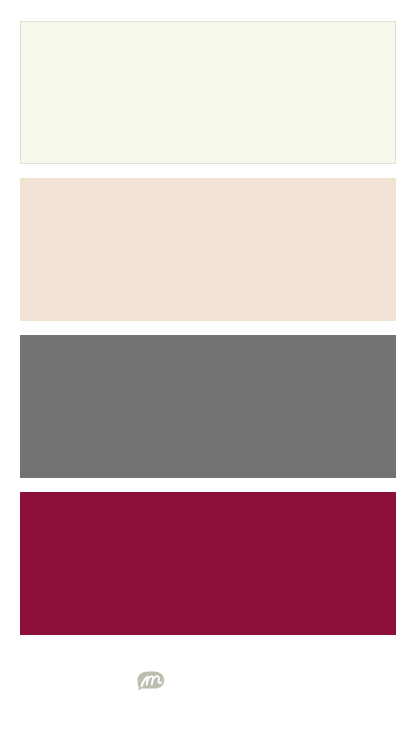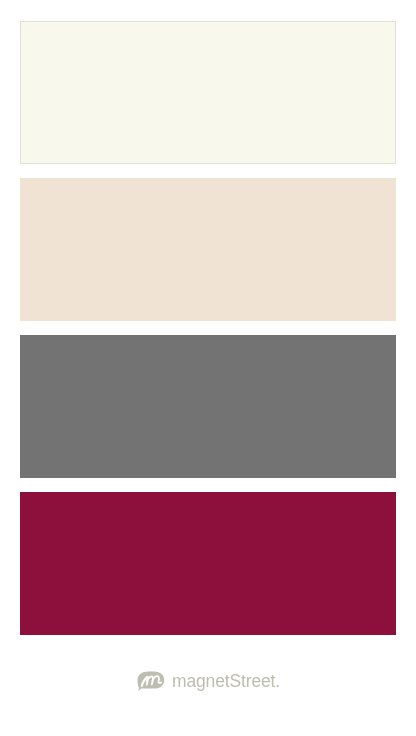--- a/index.html
+++ b/index.html
@@ -73,16 +73,15 @@
           <g stroke="#000000" fill="none" stroke-linecap="round" stroke-linejoin="round">
             <path d="M141.7 686.0 C142.9 682.3 144.8 679.0 147.4 676.9" stroke-width="2.2"></path>
             <path d="M147.4 676.9 C148.0 678.7 147.6 681.3 146.8 684.6" stroke-width="1.8"></path>
             <path d="M147.0 681.0 C148.2 678.5 150.5 676.3 152.1 676.5 C153.3 676.7 153.3 679.0 152.4 682.0 L151.8 684.4" stroke-width="1.8"></path>
             <path d="M152.4 680.6 C153.6 678.1 155.9 675.9 157.5 676.1 C159.0 676.3 159.4 678.6 158.6 681.0 C158.0 682.7 159.2 683.6 161.2 682.4" stroke-width="1.8"></path>
           </g>
         </mask>
       </defs>
       <path id="bubble" mask="url(#mMask)" fill="#BDBDB0" d="M137.5 680.2 C137.5 674.9 142.3 671.6 148.3 671.6 L154.4 671.6 C160.4 671.6 164.2 675.3 164.2 680.2 C164.2 685.2 160.4 688.6 154.4 688.6 L141.4 688.6 L137.9 691.1 L139.1 688.2 C138.0 686.0 137.5 683.3 137.5 680.2 Z"></path>
     </svg>
-    <div id="wordmark" style="color: rgb(189, 189, 176);">magnetStreet.</div>
   </div>
 
 </div>
 
 </body></html>

